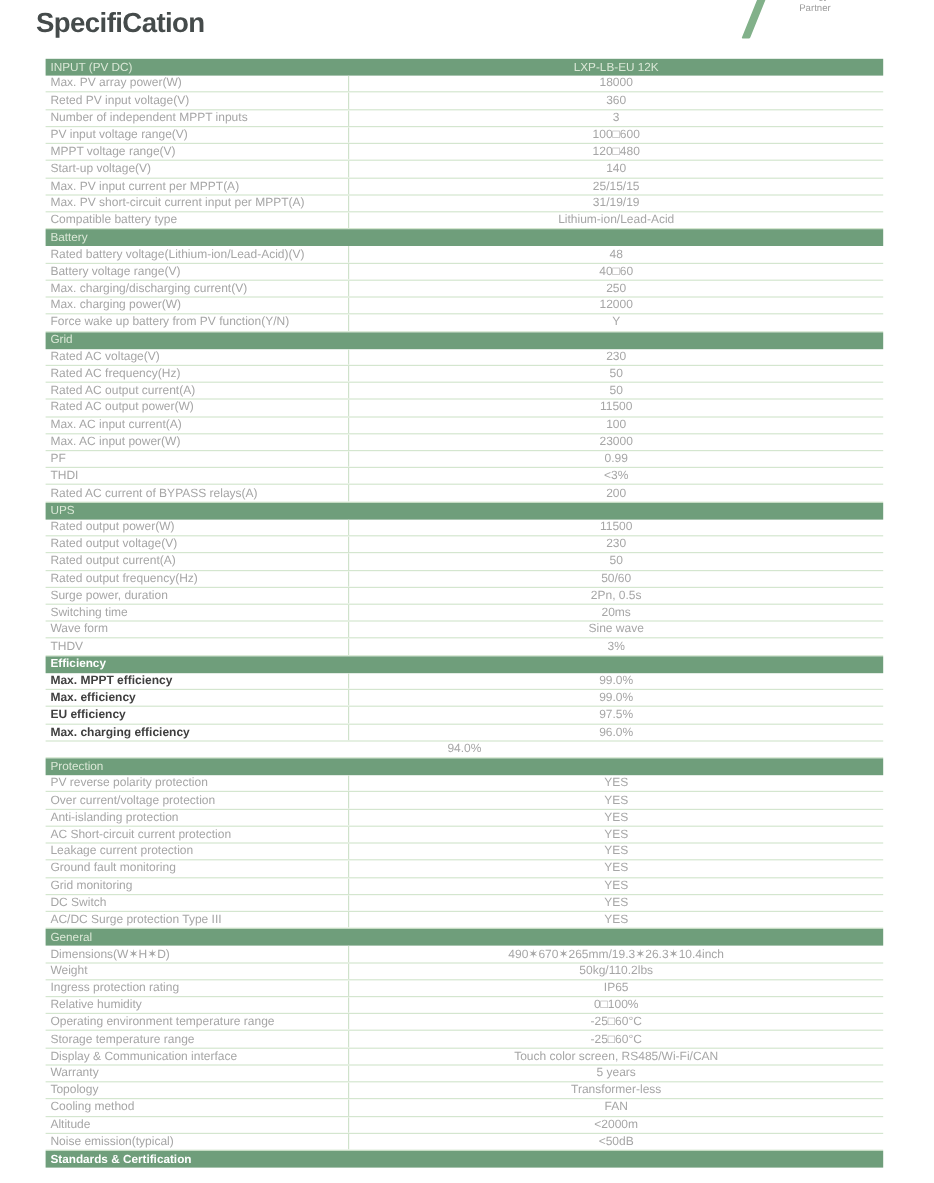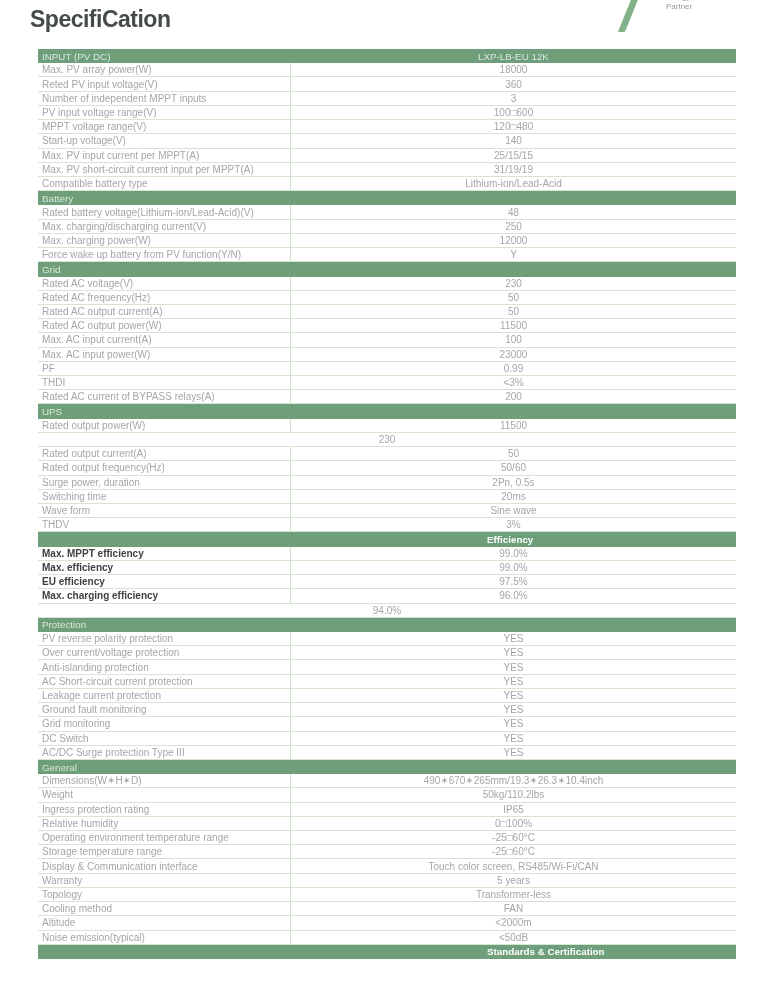--- a/index.html
+++ b/index.html
@@ -38,21 +38,21 @@
     display: flex; align-items: center;
     height: 14.22px; box-sizing: border-box;
     overflow: hidden;
   }
   .header-row {
     background: #6f9e7b; color: #dbe8d7;
     font-size: 9.8px;
   }
   .header-row .h-left { padding-left: 4px; width: 253px; box-sizing: border-box; white-space: nowrap; }
   .header-row .h-right { flex: 1; text-align: center; }
-  .header-row.bold { color: #ffffff; font-weight: bold; justify-content: flex-end; }
+  .header-row.bold { color: #ffffff; font-weight: bold; }
 
   .data-row {
     border-bottom: 1px solid #d4e6cf;
     font-size: 10px; color: #a6a6a6;
   }
   .cell-label {
     width: 253px; box-sizing: border-box; height: 100%;
     padding-left: 4px; display: flex; align-items: center;
     border-right: 1px solid #cfe2cb; white-space: nowrap; text-align: center;
   }
@@ -120,20 +120,24 @@
         <span class="cell-value">Lithium-ion/Lead-Acid</span>
       </div>
       <div class="row header-row">
         <span class="h-left">Battery</span>
       </div>
       <div class="row data-row">
         <span class="cell-label">Rated battery voltage(Lithium-ion/Lead-Acid)(V)</span>
         <span class="cell-value">48</span>
       </div>
       <div class="row data-row">
+        <span class="cell-label">Battery voltage range(V)</span>
+        <span class="cell-value">40□60</span>
+      </div>
+      <div class="row data-row">
         <span class="cell-label">Max. charging/discharging current(V)</span>
         <span class="cell-value">250</span>
       </div>
       <div class="row data-row">
         <span class="cell-label">Max. charging power(W)</span>
         <span class="cell-value">12000</span>
       </div>
       <div class="row data-row">
         <span class="cell-label">Force wake up battery from PV function(Y/N)</span>
         <span class="cell-value">Y</span>
@@ -178,20 +182,21 @@
         <span class="cell-value">200</span>
       </div>
       <div class="row header-row">
         <span class="h-left">UPS</span>
       </div>
       <div class="row data-row">
         <span class="cell-label">Rated output power(W)</span>
         <span class="cell-value">11500</span>
       </div>
       <div class="row data-row">
+        <span class="cell-label">Rated output voltage(V)</span>
         <span class="cell-value">230</span>
       </div>
       <div class="row data-row">
         <span class="cell-label">Rated output current(A)</span>
         <span class="cell-value">50</span>
       </div>
       <div class="row data-row">
         <span class="cell-label">Rated output frequency(Hz)</span>
         <span class="cell-value">50/60</span>
       </div>

